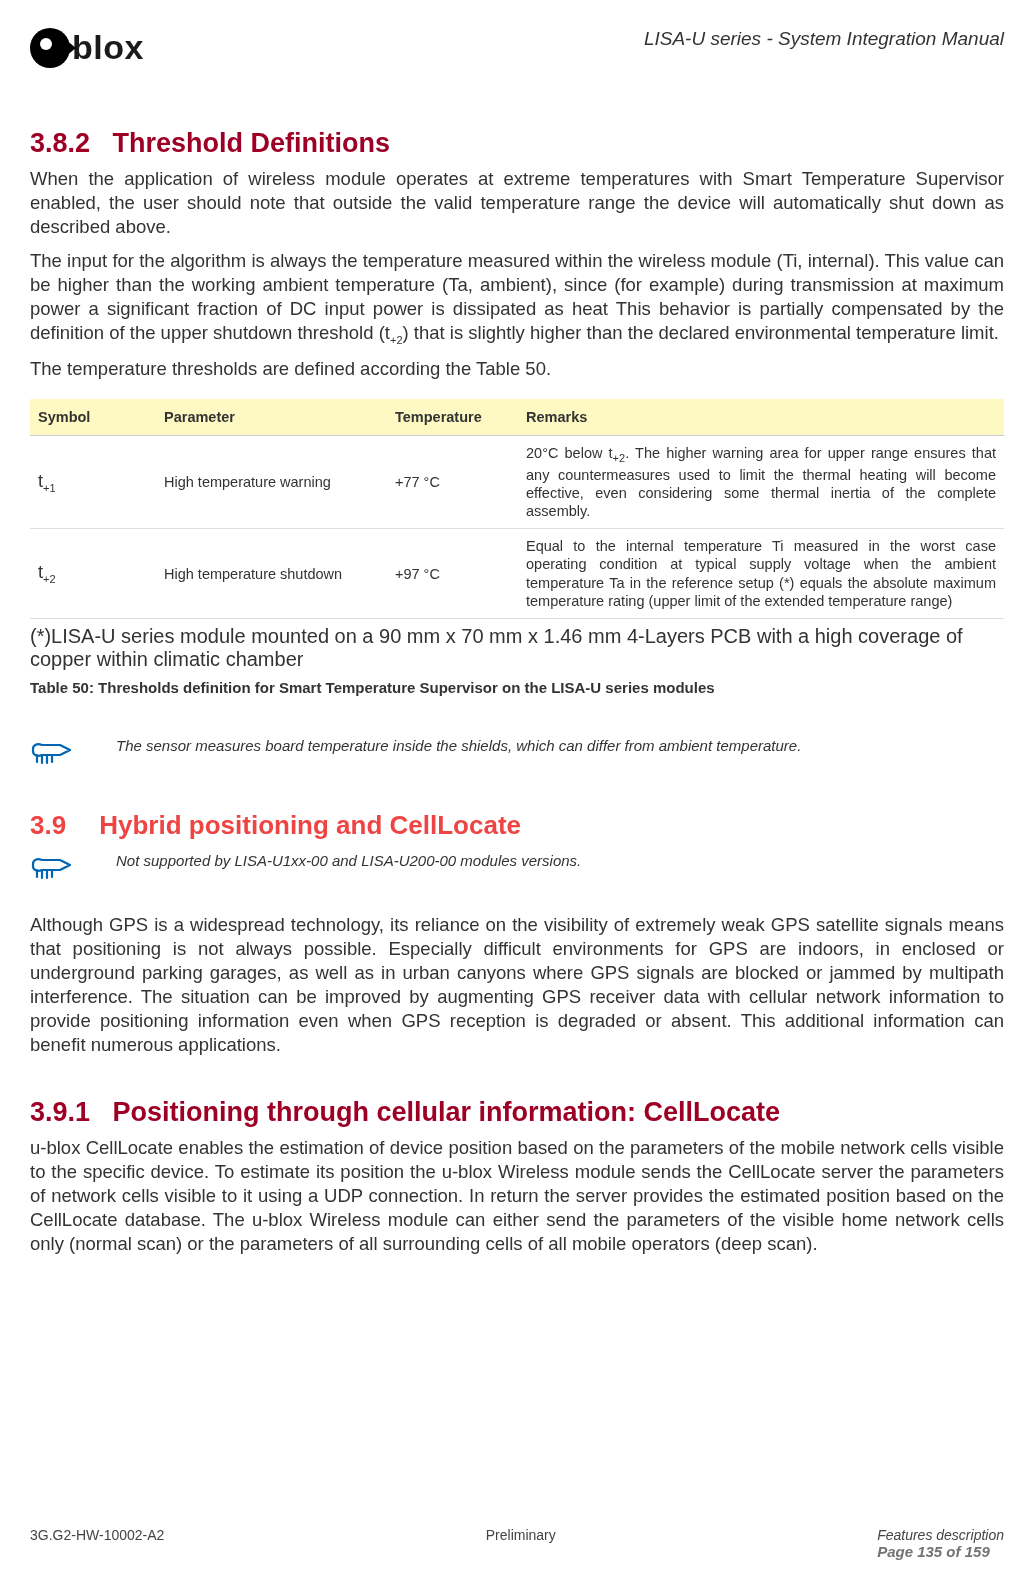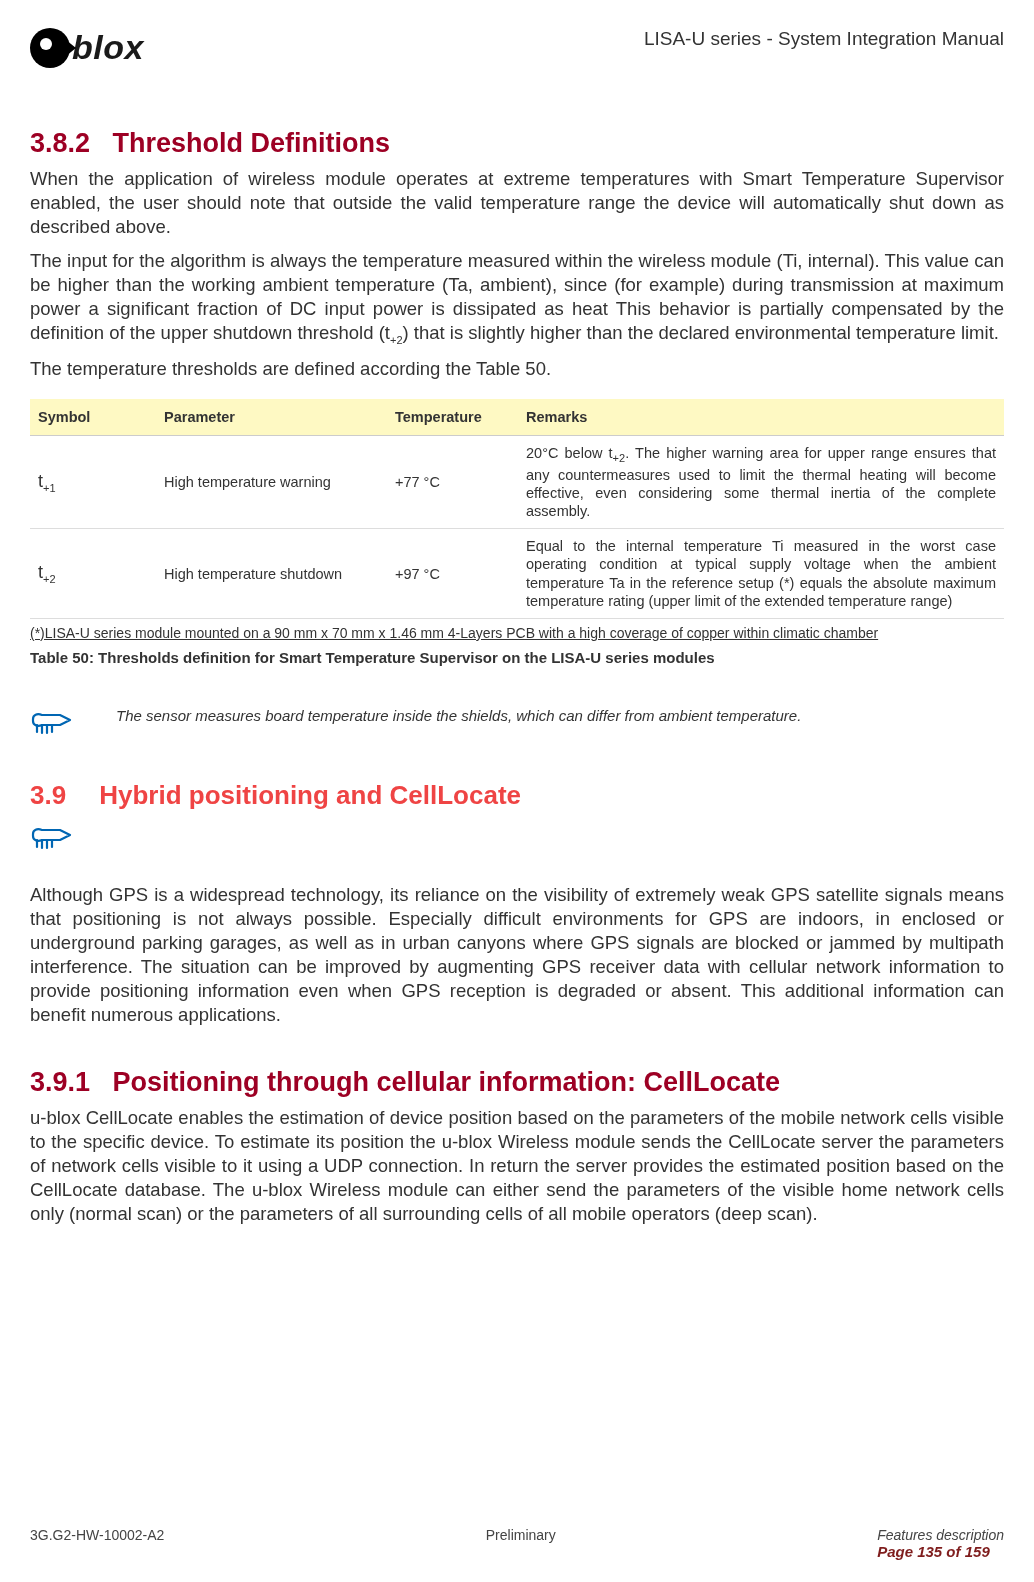--- a/index.html
+++ b/index.html
@@ -17,21 +17,20 @@
   .header {
     display: flex;
     justify-content: space-between;
     align-items: flex-start;
     margin-bottom: 60px;
   }
   .logo {
     display: flex;
     align-items: flex-start;
     color: #000;
-    font-style: italic;
   }
   .logo-mark {
     width: 40px; height: 40px;
     background: #000;
     border-radius: 50%;
     position: relative;
     margin-right: 2px;
   }
   .logo-mark::before {
     content: "";
@@ -44,52 +43,52 @@
   .logo-mark::after {
     content: "";
     position: absolute;
     right: -6px; top: 12px;
     width: 0; height: 0;
     border-top: 8px solid transparent;
     border-bottom: 8px solid transparent;
     border-left: 10px solid #000;
   }
   .logo-text { font-size: 34px; font-weight: 700; letter-spacing: 0.5px; color:#1a1a1a;}
-  .doc-title { font-size: 19px; color: #333; }
+  .doc-title { font-size: 19px; color: #333; font-style: italic; }
   h2.section { font-size: 26px; font-weight: 700; color: #ef4444; margin: 0 0 10px 0; }
   h2.section .num { display:inline-block; min-width: 62px; }
   h3.subsection { font-size: 27px; font-weight: 700; color: #9d0024; margin: 0 0 8px 0; }
   h3.subsection .num { display:inline-block; min-width: 75px; }
   p.body { font-size: 18.5px; line-height: 1.3; margin: 0 0 10px 0; text-align: justify; }
   .sub { font-size: 11px; vertical-align: sub; }
 
   table.thresh { width: 100%; border-collapse: collapse; font-size: 14.5px; margin-top: 18px;}
   table.thresh th { text-align: left; background:#fef9c3; padding: 10px 8px; font-weight:700; border-bottom:1px solid #ccc;}
   table.thresh td { padding: 8px 8px; border-bottom: 1px solid #ddd; vertical-align: middle; text-align:left;}
   table.thresh td.sym { font-size: 18px; }
   table.thresh td.rem { text-align: justify; line-height:1.25;}
-  .footnote { font-size: 14px; padding: 6px 0 2px 0; text-decoration: underline; }
+  .footnote { font-size: 20px; padding: 6px 0 2px 0; }
   .caption { font-size: 15px; font-weight:700; margin: 6px 0 40px 0;}
 
   .note-row { display:flex; align-items:flex-start; margin: 0 0 40px 0;}
   .note-row.tight { margin-bottom: 28px; }
   .note-icon { width: 56px; flex:0 0 56px; }
   .note-icon svg { width:44px; height:30px; }
   .note-text { font-size: 15px; line-height:1.3; flex:1; padding-left: 30px; text-align: justify; font-style: italic;}
 
   .footer {
     position: absolute;
     left: 30px; right: 30px; bottom: 22px;
     display: flex;
     justify-content: space-between;
     font-size: 14px;
     color: #444;
   }
   .footer .right { text-align: left; font-style: italic; }
-  .footer .page { font-weight: 700; color:#7f1d1d; font-size:15px;}
+  .footer .page { font-weight: 700; color:#737373; font-size:15px;}
 </style>
 </head>
 <body>
 
 <div class="header">
   <div class="logo">
     <div class="logo-mark"></div>
     <span class="logo-text">blox</span>
   </div>
   <div class="doc-title">LISA-U series - System Integration Manual</div>
@@ -150,20 +149,21 @@
 </h2>
 <div class="note-row tight">
   <div class="note-icon">
     <svg viewBox="0 0 44 30">
         <g fill="none" stroke="#0066b3" stroke-width="2.2" stroke-linejoin="round" stroke-linecap="round">
       <path d="M3 13 C3 9 7 7 12 9 L30 9 L40 14 L30 19 L12 19 C7 21 3 19 3 15 Z"></path>
       <path d="M7 19 L7 26 M12 19 L12 27 M17 19 L17 27 M22 19 L22 26"></path>
     </g>
       </svg>
   </div>
+  <div class="note-text">Not supported by LISA-U1xx-00 and LISA-U200-00 modules versions.</div>
 </div>
 <p class="body" style="margin-bottom:40px">Although GPS is a widespread technology, its reliance on the visibility of extremely weak GPS satellite signals means that positioning is not always possible. Especially difficult environments for GPS are indoors, in enclosed or underground parking garages, as well as in urban canyons where GPS signals are blocked or jammed by multipath interference. The situation can be improved by augmenting GPS receiver data with cellular network information to provide positioning information even when GPS reception is degraded or absent. This additional information can benefit numerous applications.</p>
 
 <h3 class="subsection">
   <span class="num">3.9.1</span>
   <span>Positioning through cellular information: CellLocate</span>
 </h3>
 <p class="body">u-blox CellLocate enables the estimation of device position based on the parameters of the mobile network cells visible to the specific device. To estimate its position the u-blox Wireless module sends the CellLocate server the parameters of network cells visible to it using a UDP connection. In return the server provides the estimated position based on the CellLocate database. The u-blox Wireless module can either send the parameters of the visible home network cells only (normal scan) or the parameters of all surrounding cells of all mobile operators (deep scan).</p>
 
 <div class="footer">

